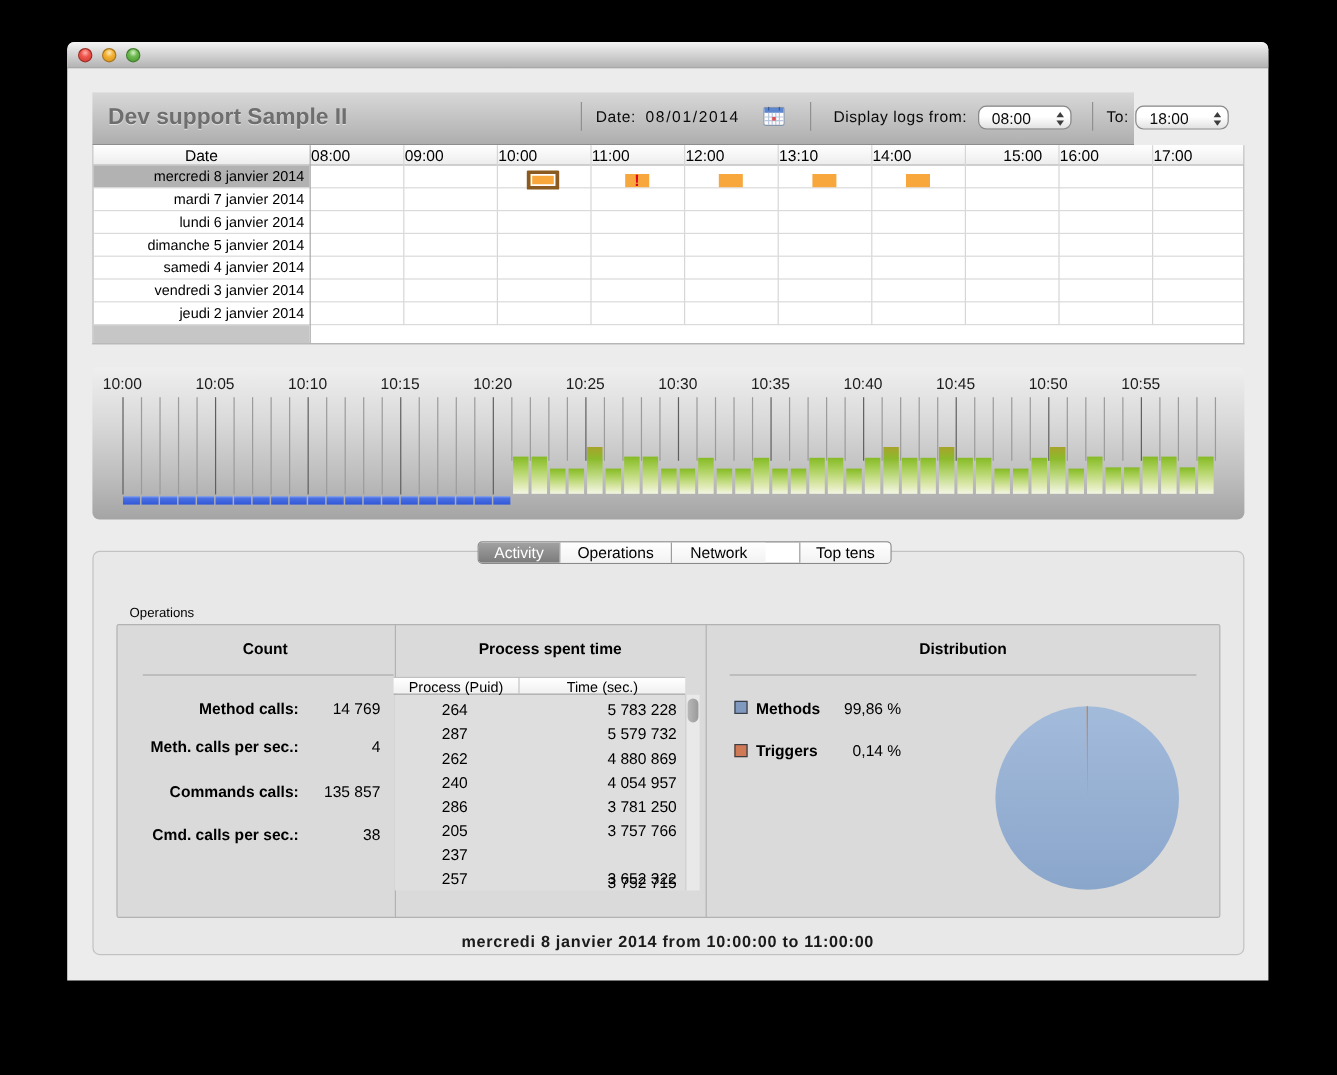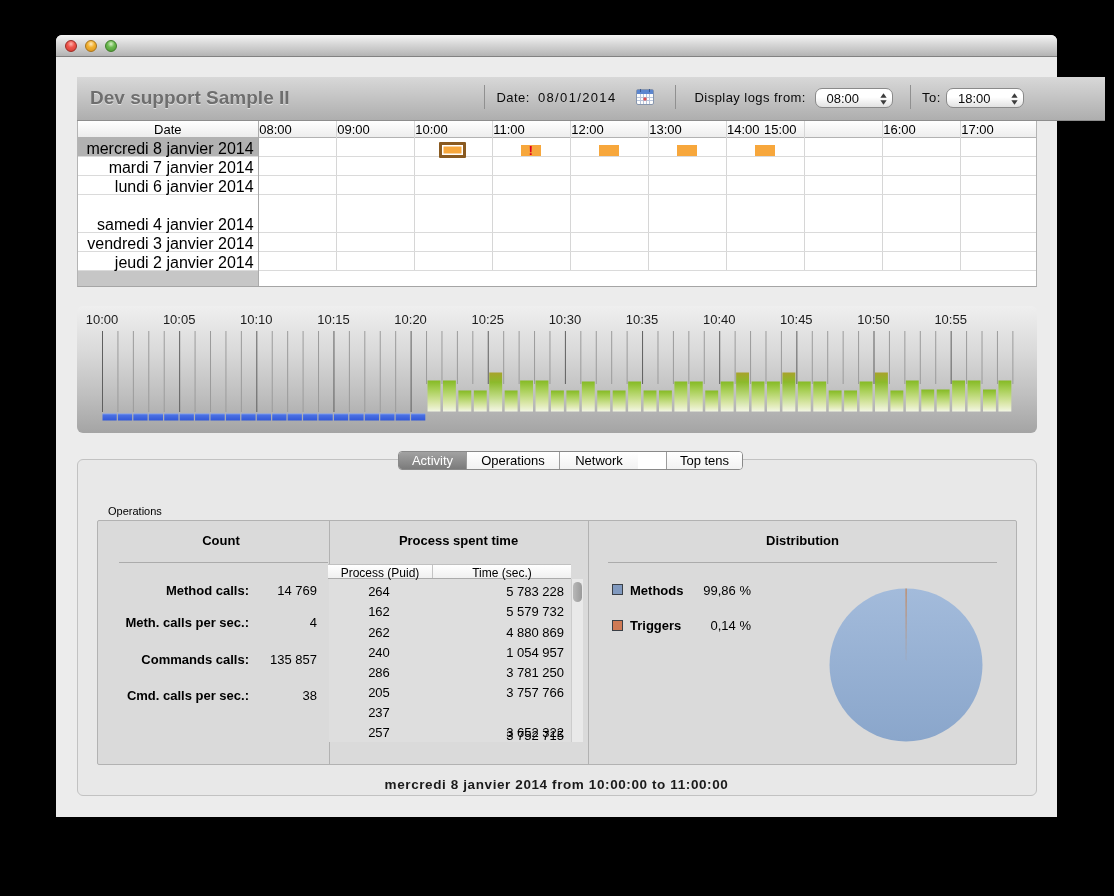--- a/index.html
+++ b/index.html
@@ -6,34 +6,34 @@
 body{width:1114px;height:896px;background:#000;font-family:"Liberation Sans",sans-serif;position:relative;overflow:hidden;}
 .abs{position:absolute;}
 #win{left:56px;top:35px;width:1001px;height:782px;background:#ececec;border-radius:6px 6px 0 0;position:absolute;}
 #titlebar{left:0;top:0;width:1001px;height:21px;border-radius:6px 6px 0 0;
  background:linear-gradient(#f5f5f5,#d9d9d9 40%,#c4c4c4 75%,#b3b3b3 100%);
  border-bottom:1px solid #818181;}
 .light{width:12px;height:12px;border-radius:50%;top:5px;box-sizing:border-box;}
 #lr{left:8.5px;background:radial-gradient(circle at 50% 30%,#ffb3ad 0%,#ef564d 40%,#d03a30 100%);border:1px solid #9c2b24;}
 #ly{left:28.5px;background:radial-gradient(circle at 50% 30%,#ffeac0 0%,#f2b231 40%,#d98f1b 100%);border:1px solid #a8741a;}
 #lg{left:48.5px;background:radial-gradient(circle at 50% 30%,#d8f0c8 0%,#6cba50 40%,#49952f 100%);border:1px solid #3e7d28;}
-#toolbar{left:21px;top:42px;width:1028px;height:43px;background:linear-gradient(#d8d8d8,#aeaeae);border-bottom:1px solid #8d8d8d;}
+#toolbar{left:21px;top:42px;width:868px;height:43px;background:linear-gradient(#d8d8d8,#aeaeae);border-bottom:1px solid #8d8d8d;}
 #apptitle{left:13px;top:10px;font-size:19px;font-weight:bold;color:#6e6e6e;text-shadow:0 1px 0 rgba(255,255,255,0.55);}
 .tsep{top:8px;width:1px;height:24px;background:#909090;}
 .tlabel{top:13px;font-size:13px;color:#0a0a0a;letter-spacing:0.45px;}
 .stepper{top:11px;width:78px;height:20px;border:1px solid #8a8a8a;border-radius:7px;background:linear-gradient(#ffffff,#ffffff 45%,#e2e2e2);box-sizing:border-box;}
 .stepper span{position:absolute;left:11px;top:2px;font-size:13px;color:#0a0a0a;}
 .arrows{position:absolute;right:5px;top:4px;width:7px;height:12px;}
 #dtable{left:21px;top:86px;width:960px;height:166px;background:#fff;border-left:1px solid #b4b4b4;border-right:1px solid #b4b4b4;border-bottom:1px solid #a5a5a5;box-sizing:border-box;}
 #thead{left:0;top:0;width:958px;height:16px;background:linear-gradient(#ffffff,#ededed);border-bottom:1px solid #b2b2b2;}
 .hlabel{top:1px;font-size:13px;color:#000;}
 .vline{top:0;width:1px;height:150px;background:#d6d6d6;}
 .vdate{left:179.6px;top:0;width:1px;height:165px;background:#ababab;}
 .drow{left:0;width:958px;height:19px;border-bottom:1px solid #dadada;box-sizing:border-box;}
-.dcell{left:0;top:0;width:179.6px;height:18px;font-size:16px;color:#000;text-align:right;padding-right:4px;box-sizing:border-box;padding-top:2px;}
+.dcell{left:0;top:0;width:179.6px;height:18px;font-size:12px;color:#000;text-align:right;padding-right:4px;box-sizing:border-box;padding-top:2px;}
 #dfoot{left:0;top:150px;width:179.6px;height:15px;background:#c6c6c6;}
 .obar{background:#f7a73c;height:11px;top:23.8px;width:20.4px;}
 #obarsel{left:361px;top:20.5px;width:27px;height:16px;background:#f7a73c;border:3px solid #8a5a20;box-sizing:border-box;box-shadow:inset 0 0 0 1.5px #ffffff;border-radius:1px;}
 #strip{left:21px;top:271px;width:960px;height:127px;border-radius:6px;background:linear-gradient(#efefef,#dadada 35%,#bfbfbf 70%,#a4a4a4 100%);}
 #tabsbar{left:342px;top:416px;height:17px;border:1px solid #898989;border-radius:4px;background:#fff;display:flex;overflow:hidden;z-index:5;}
 .tab{font-size:13px;line-height:17px;text-align:center;color:#000;background:linear-gradient(#ffffff,#f2f2f2);}
 .tab.sel{background:linear-gradient(#a2a2a2,#7b7b7b);color:#fff;}
 .tab+.tab{border-left:1px solid #9c9c9c;}
 #panel{left:21px;top:424px;width:960px;height:337px;border:1px solid #c2c2c2;border-radius:6px;background:#e8e8e8;box-sizing:border-box;}
 #gblabel{left:52px;top:470px;font-size:11px;color:#000;}
@@ -102,43 +102,46 @@
   </div>
 
   <div id="dtable" class="abs">
     <div id="thead" class="abs">
       <div class="abs hlabel" style="left:0;width:179.6px;text-align:center;">Date</div>
       <div class="abs hlabel" style="left:181.2px;">08:00</div>
       <div class="abs hlabel" style="left:259.2px;">09:00</div>
       <div class="abs hlabel" style="left:337.2px;">10:00</div>
       <div class="abs hlabel" style="left:415.2px;">11:00</div>
       <div class="abs hlabel" style="left:493.2px;">12:00</div>
-      <div class="abs hlabel" style="left:571.2px;">13:00</div>
+      <div class="abs hlabel" style="left:571.2px;">13:10</div>
       <div class="abs hlabel" style="left:649px;">14:00</div>
-      <div class="abs hlabel" style="left:686px;">15:00</div>
+      <div class="abs hlabel" style="left:758px;">15:00</div>
       <div class="abs hlabel" style="left:805.2px;">16:00</div>
       <div class="abs hlabel" style="left:883.2px;">17:00</div>
     </div>
     <div class="abs vline" style="left:257.6px;"></div>
     <div class="abs vline" style="left:335.6px;"></div>
     <div class="abs vline" style="left:413.6px;"></div>
     <div class="abs vline" style="left:491.6px;"></div>
     <div class="abs vline" style="left:569.6px;"></div>
     <div class="abs vline" style="left:647.6px;"></div>
     <div class="abs vline" style="left:725.6px;"></div>
     <div class="abs vline" style="left:803.6px;"></div>
     <div class="abs vline" style="left:881.6px;"></div>
     <div class="abs drow" style="top:17px;">
         <div class="abs dcell" style="background:#b2b2b2;">mercredi 8 janvier 2014</div>
       </div>
     <div class="abs drow" style="top:36px;">
         <div class="abs dcell" style="">mardi 7 janvier 2014</div>
       </div>
     <div class="abs drow" style="top:55px;">
         <div class="abs dcell" style="">lundi 6 janvier 2014</div>
+      </div>
+    <div class="abs drow" style="top:74px;">
+        <div class="abs dcell" style="">dimanche 5 janvier 2014</div>
       </div>
     <div class="abs drow" style="top:93px;">
         <div class="abs dcell" style="">samedi 4 janvier 2014</div>
       </div>
     <div class="abs drow" style="top:112px;">
         <div class="abs dcell" style="">vendredi 3 janvier 2014</div>
       </div>
     <div class="abs drow" style="top:131px;">
         <div class="abs dcell" style="">jeudi 2 janvier 2014</div>
       </div>
@@ -336,26 +339,26 @@
   <div class="abs cntval" style="left:191px;top:652.5px;width:70px;">38</div>
 
   <div class="abs" style="left:272.5px;top:544px;width:242.5px;height:163px;background:#dedede;"></div>
   <div id="phead" class="abs">
     <div class="abs" style="left:0;top:1px;width:104px;text-align:center;font-size:12px;">Process (Puid)</div>
     <div class="abs" style="left:104px;top:0;width:1px;height:13px;background:#c4c4c4;"></div>
     <div class="abs" style="left:105px;top:1px;width:138px;text-align:center;font-size:12px;">Time (sec.)</div>
   </div>
   <div class="abs prow" style="left:283px;top:549.3px;width:80px;text-align:center;">264</div>
   <div class="abs prow" style="left:378px;top:549.3px;width:130px;text-align:right;">5 783 228</div>
-  <div class="abs prow" style="left:283px;top:569.4px;width:80px;text-align:center;">162</div>
+  <div class="abs prow" style="left:283px;top:569.4px;width:80px;text-align:center;">287</div>
   <div class="abs prow" style="left:378px;top:569.4px;width:130px;text-align:right;">5 579 732</div>
   <div class="abs prow" style="left:283px;top:589.5px;width:80px;text-align:center;">262</div>
   <div class="abs prow" style="left:378px;top:589.5px;width:130px;text-align:right;">4 880 869</div>
   <div class="abs prow" style="left:283px;top:609.6px;width:80px;text-align:center;">240</div>
-  <div class="abs prow" style="left:378px;top:609.6px;width:130px;text-align:right;">1 054 957</div>
+  <div class="abs prow" style="left:378px;top:609.6px;width:130px;text-align:right;">4 054 957</div>
   <div class="abs prow" style="left:283px;top:629.7px;width:80px;text-align:center;">286</div>
   <div class="abs prow" style="left:378px;top:629.7px;width:130px;text-align:right;">3 781 250</div>
   <div class="abs prow" style="left:283px;top:649.8px;width:80px;text-align:center;">205</div>
   <div class="abs prow" style="left:378px;top:649.8px;width:130px;text-align:right;">3 757 766</div>
   <div class="abs prow" style="left:283px;top:669.9px;width:80px;text-align:center;">237</div>
   <div class="abs prow" style="left:378px;top:693px;width:130px;text-align:right;">3 752 715</div>
   <div class="abs prow" style="left:283px;top:690.0px;width:80px;text-align:center;">257</div>
   <div class="abs prow" style="left:378px;top:690.0px;width:130px;text-align:right;">3 652 322</div>
   <div id="pscroll" class="abs"></div>
   <div id="pthumb" class="abs"></div>

